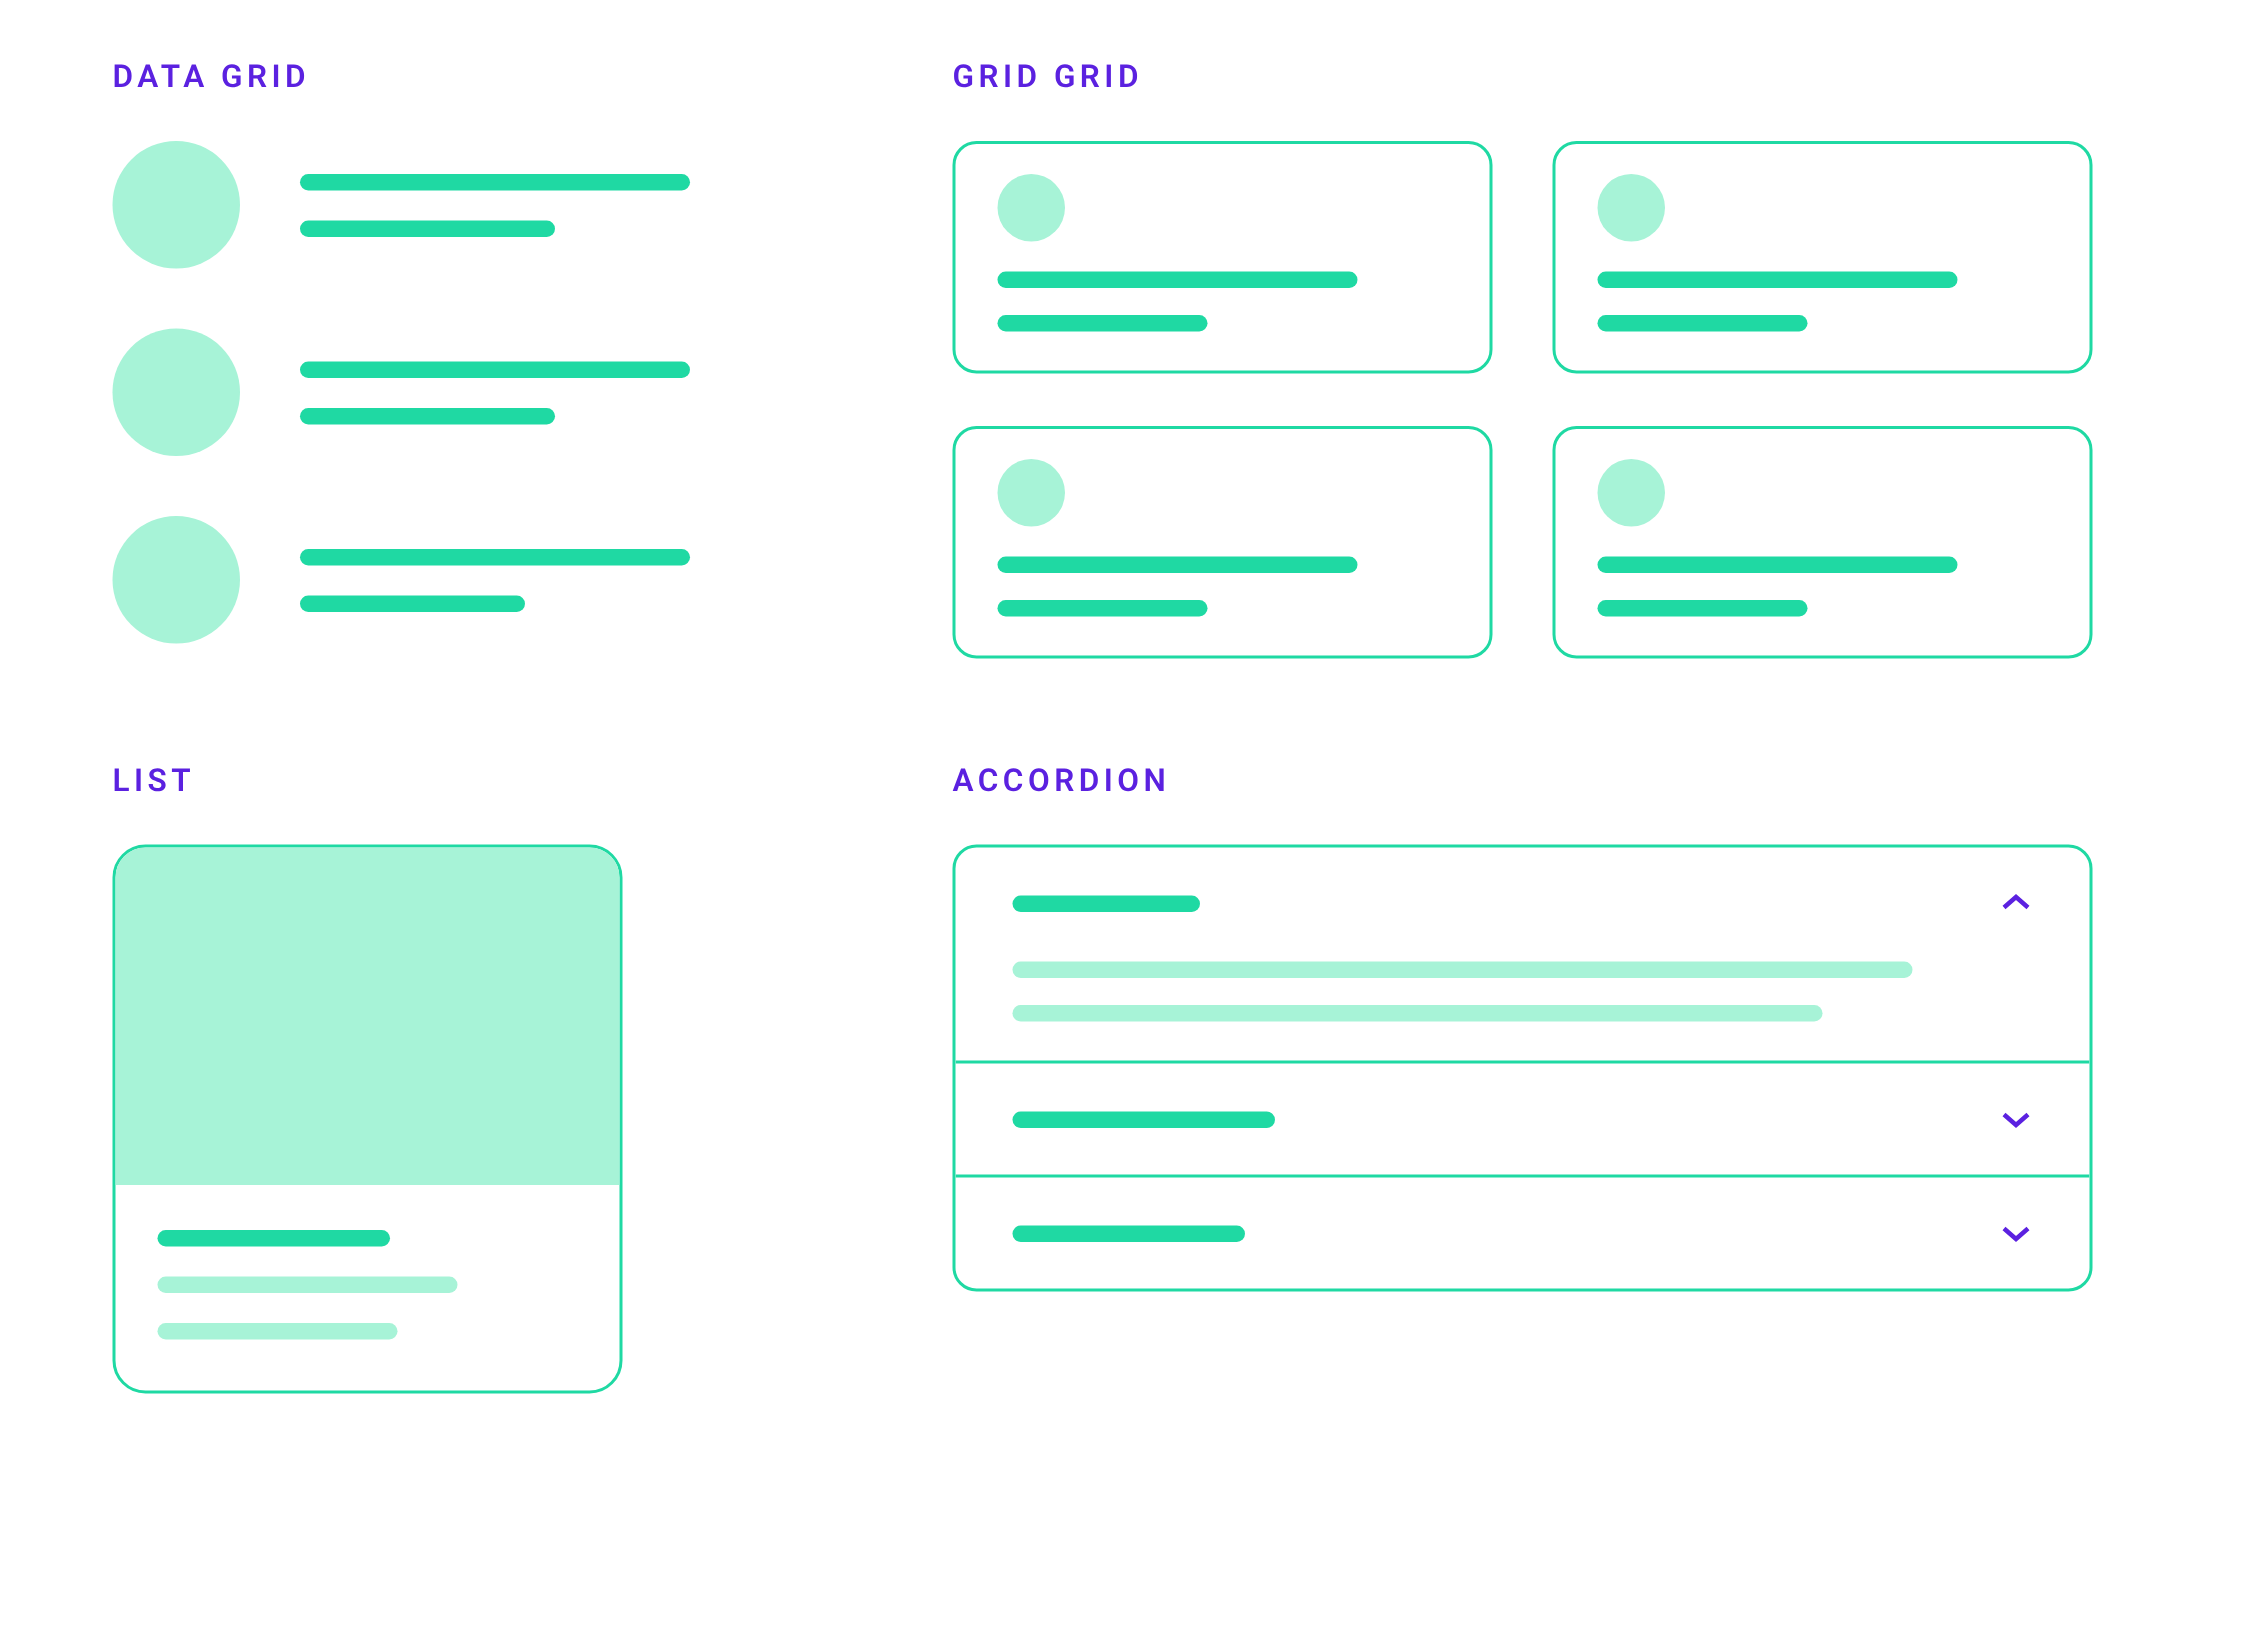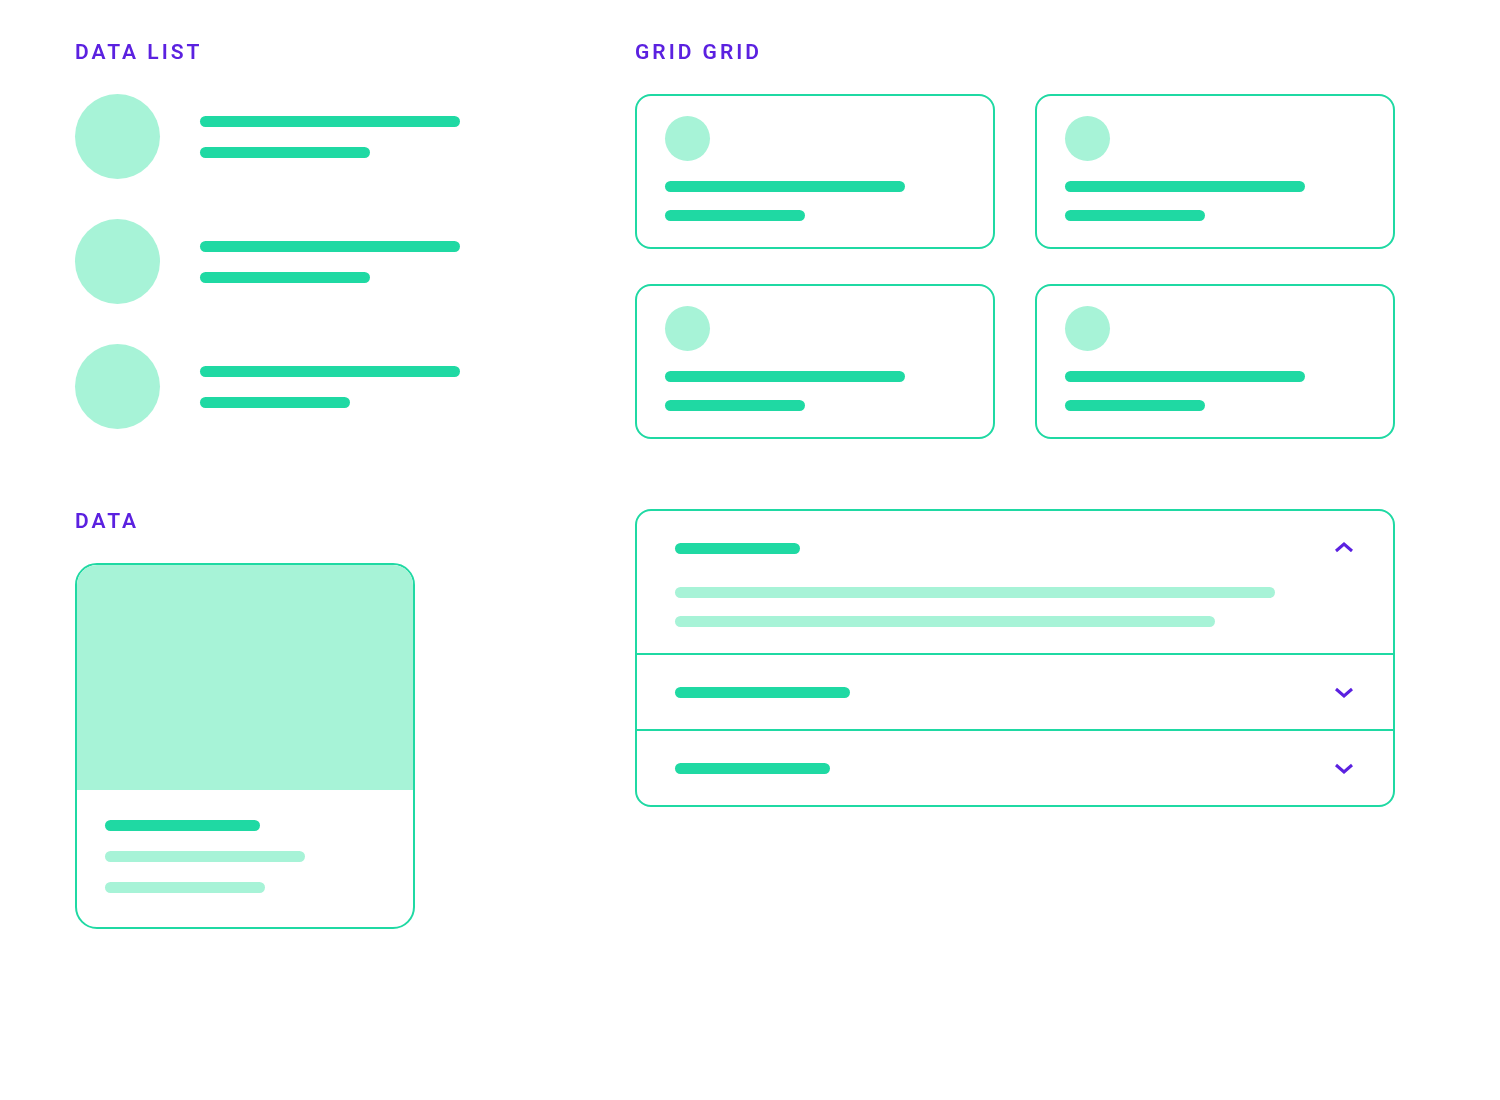--- a/index.html
+++ b/index.html
@@ -117,21 +117,21 @@
     .w-175 { width: 175px; }
     .w-600 { width: 600px; }
     .w-540 { width: 540px; }
   </style>
 </head>
 <body>
 
 <div class="grid">
 
   <div>
-    <div class="section-title">DATA LIST</div>
+    <div class="section-title">DATA GRID</div>
     <div class="data-list">
       <div class="list-item">
         <div class="avatar-lg"></div>
         <div class="list-lines">
           <div class="bar w-260"></div>
           <div class="bar w-170"></div>
         </div>
       </div>
       <div class="list-item">
         <div class="avatar-lg"></div>
@@ -178,32 +178,33 @@
         <div class="avatar-sm"></div>
         <div class="grid-lines">
           <div class="bar w-240"></div>
           <div class="bar w-140"></div>
         </div>
       </div>
     </div>
   </div>
 
   <div>
-    <div class="section-title">DATA</div>
+    <div class="section-title">LIST</div>
     <div class="card">
       <div class="card-image"></div>
       <div class="card-body">
         <div class="bar w-155"></div>
         <div class="bar bar-light w-200"></div>
         <div class="bar bar-light w-160"></div>
       </div>
     </div>
   </div>
 
   <div>
+    <div class="section-title">ACCORDION</div>
     <div class="accordion">
 
       <div class="acc-item">
         <div class="acc-header">
           <div class="bar w-125"></div>
           <div class="chevron">
             <svg viewBox="0 0 20 12" width="20" height="12">
                 <polyline points="2,9 10,2 18,9"></polyline>
               </svg>
           </div>

